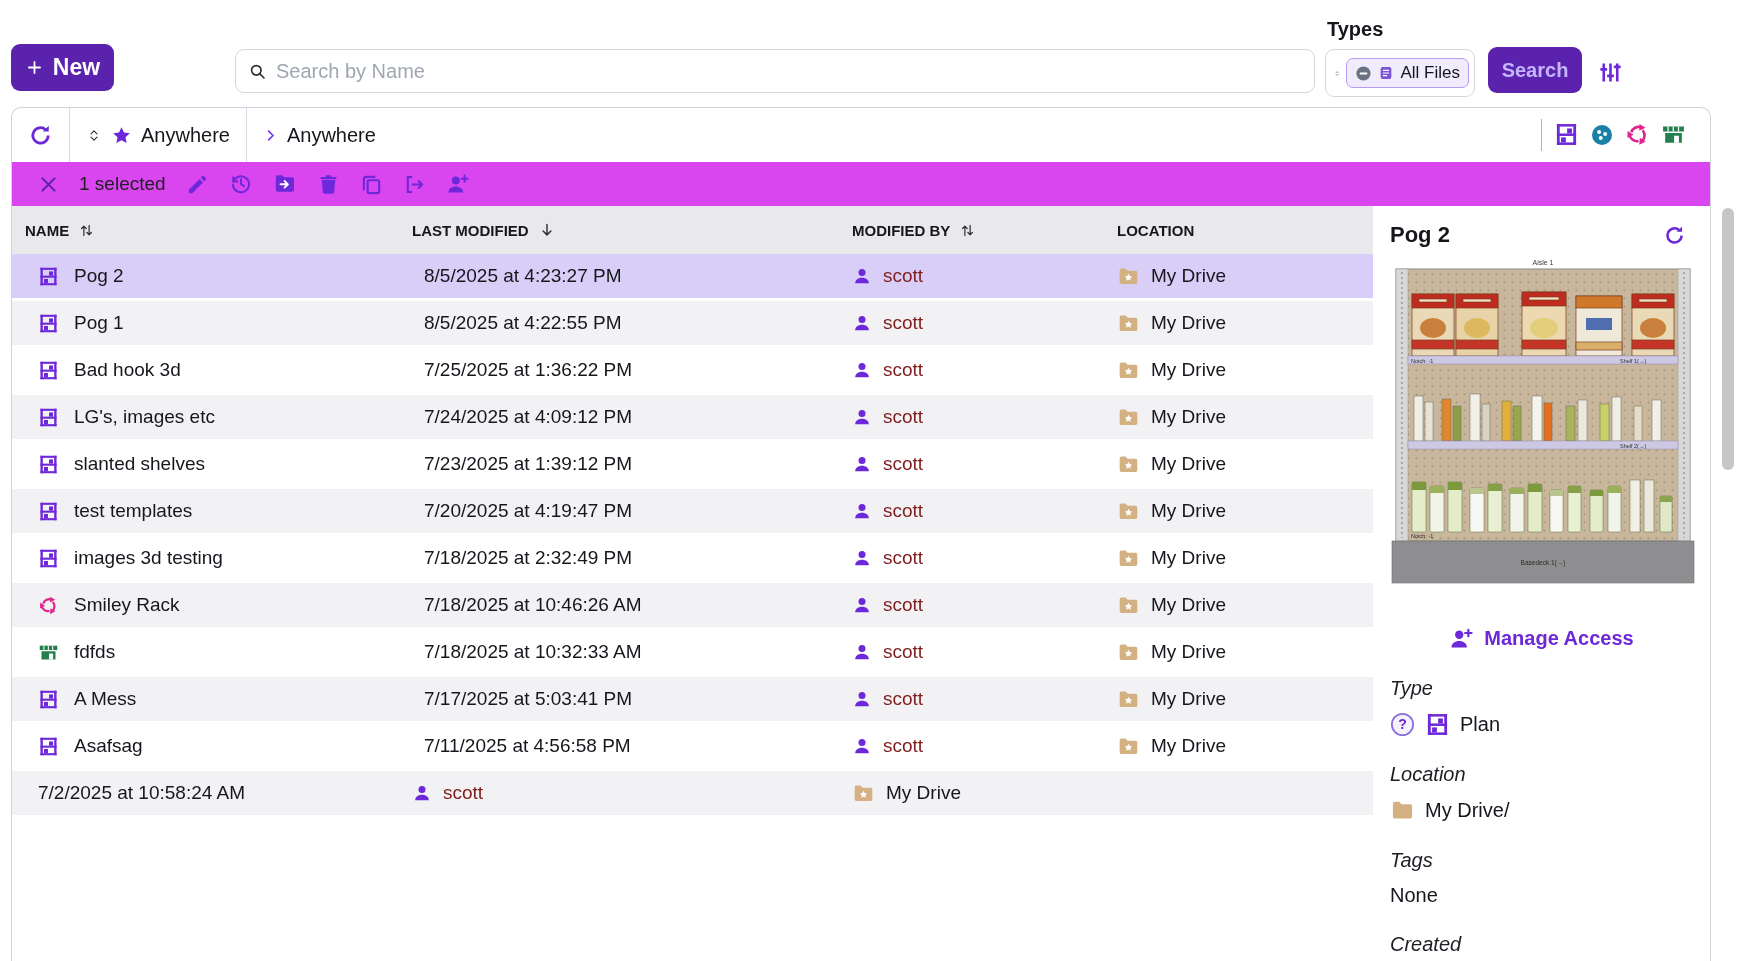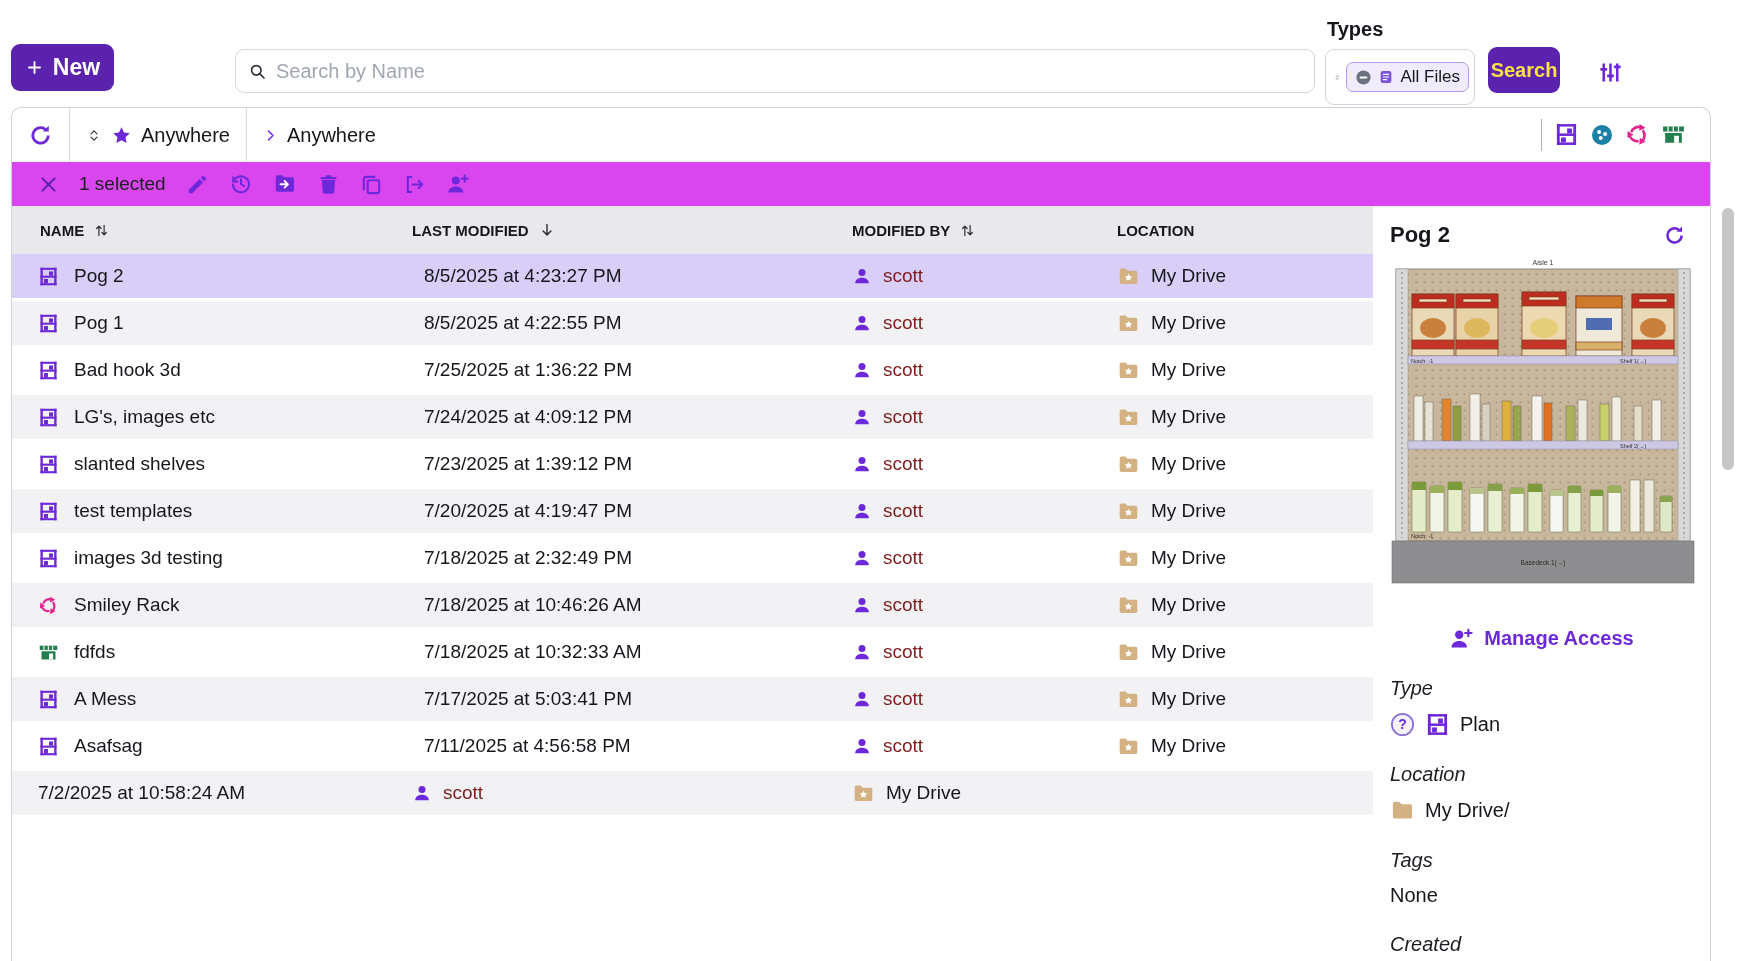--- a/index.html
+++ b/index.html
@@ -11,26 +11,26 @@
 
   
   .new-btn { left:11px; top:44px; width:103px; height:47px; border-radius:9px;
     background:#5a22ad; color:#fff; font-size:23px; font-weight:700;
     display:flex; align-items:center; justify-content:center; gap:9px; }
   .search-wrap { left:235px; top:49px; width:1080px; height:44px; border:1px solid #d3d7de;
     border-radius:9px; display:flex; align-items:center; padding:0 12px; gap:9px; background:#fff; }
   .search-wrap input { border:none; outline:none; flex:1; font-size:20px; font-family:inherit; color:#15171c; }
   .search-wrap input::placeholder { color:#a0a6b0; }
   .types-label { left:1327px; top:18px; font-size:20px; font-weight:700; }
-  .types-select { left:1325px; top:49px; width:150px; height:56px; border:1px solid #d3d7de;
+  .types-select { left:1325px; top:49px; width:150px; height:48px; border:1px solid #d3d7de;
     border-radius:9px; display:flex; align-items:center; padding:0 5px 0 8px; gap:6px; background:#fff; }
   .chip { display:flex; align-items:center; gap:6px; border:1.5px solid #b49af2; background:#f1ecfd;
     border-radius:7px; padding:4px 8px; font-size:17px; white-space:nowrap; }
-  .search-btn { left:1488px; top:47px; width:72px; height:46px; border-radius:9px;
-    background:#5a22ad; color:#fde047; font-size:20px; font-weight:700; }
+  .search-btn { left:1488px; top:47px; width:94px; height:46px; border-radius:9px;
+    background:#5a22ad; color:#c4b5fd; font-size:20px; font-weight:700; }
   .sliders-btn { left:1597px; top:58px; width:28px; height:28px; color:#6d28d9; }
 
   
   .main-panel { left:11px; top:107px; width:1700px; height:854px; background:#fff;
     border:1px solid #cfd4dc; border-bottom:none; border-radius:10px 10px 0 0; overflow:hidden; }
   .toolbar-row { height:54px; display:flex; align-items:center; }
   .tb-sec { display:flex; align-items:center; height:100%; padding:0 16px; border-right:1px solid #d9dce2; gap:9px; }
   .tb-sec.no-border { border-right:none; }
   .tb-label { font-size:20px; }
   .tb-spacer { flex:1; }
@@ -313,21 +313,21 @@
     <button class="sel-ic">
         <svg width="24" height="24">
           <use href="#i-person-plus"></use>
         </svg>
       </button>
   </div>
 
   <div class="content-row">
     <div class="table-area">
       <div class="thead">
-        <div class="th" style="padding-left:28px">
+        <div class="th" style="padding-left:13px">
           <span>NAME</span>
           <svg width="17" height="17" style="color:#2c2f35">
               <use href="#i-sort"></use>
             </svg>
         </div>
         <div class="th">
           <span>LAST MODIFIED</span>
           <svg width="18" height="18" style="color:#2c2f35">
               <use href="#i-arrow-down"></use>
             </svg>

